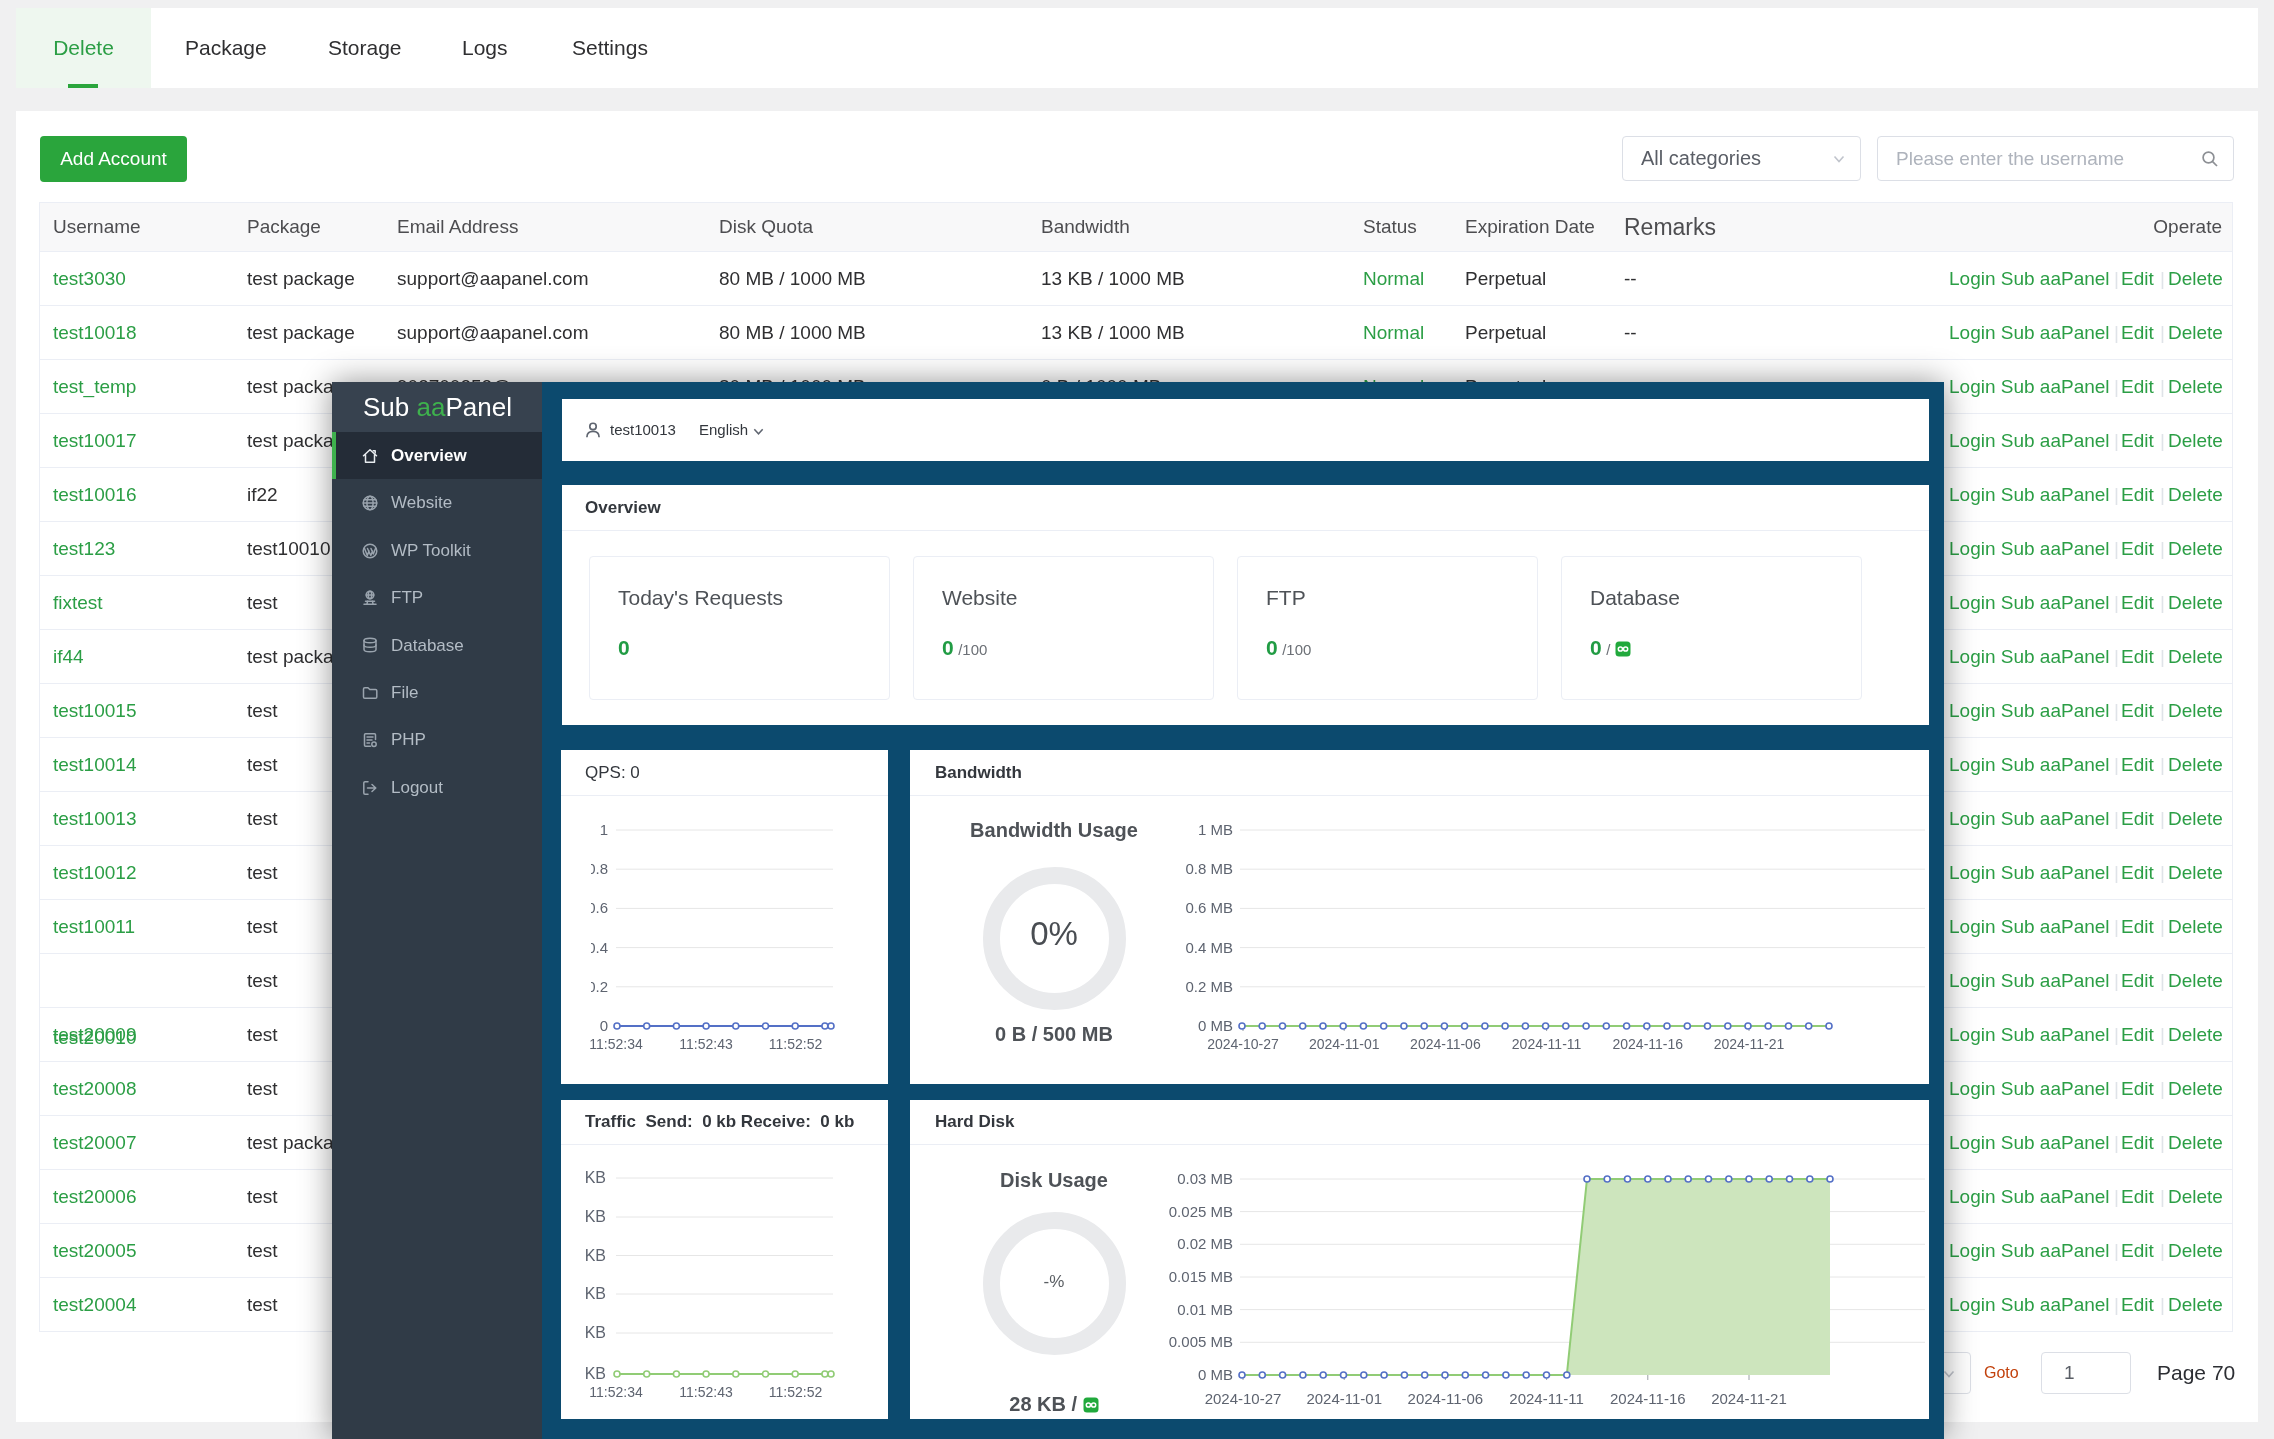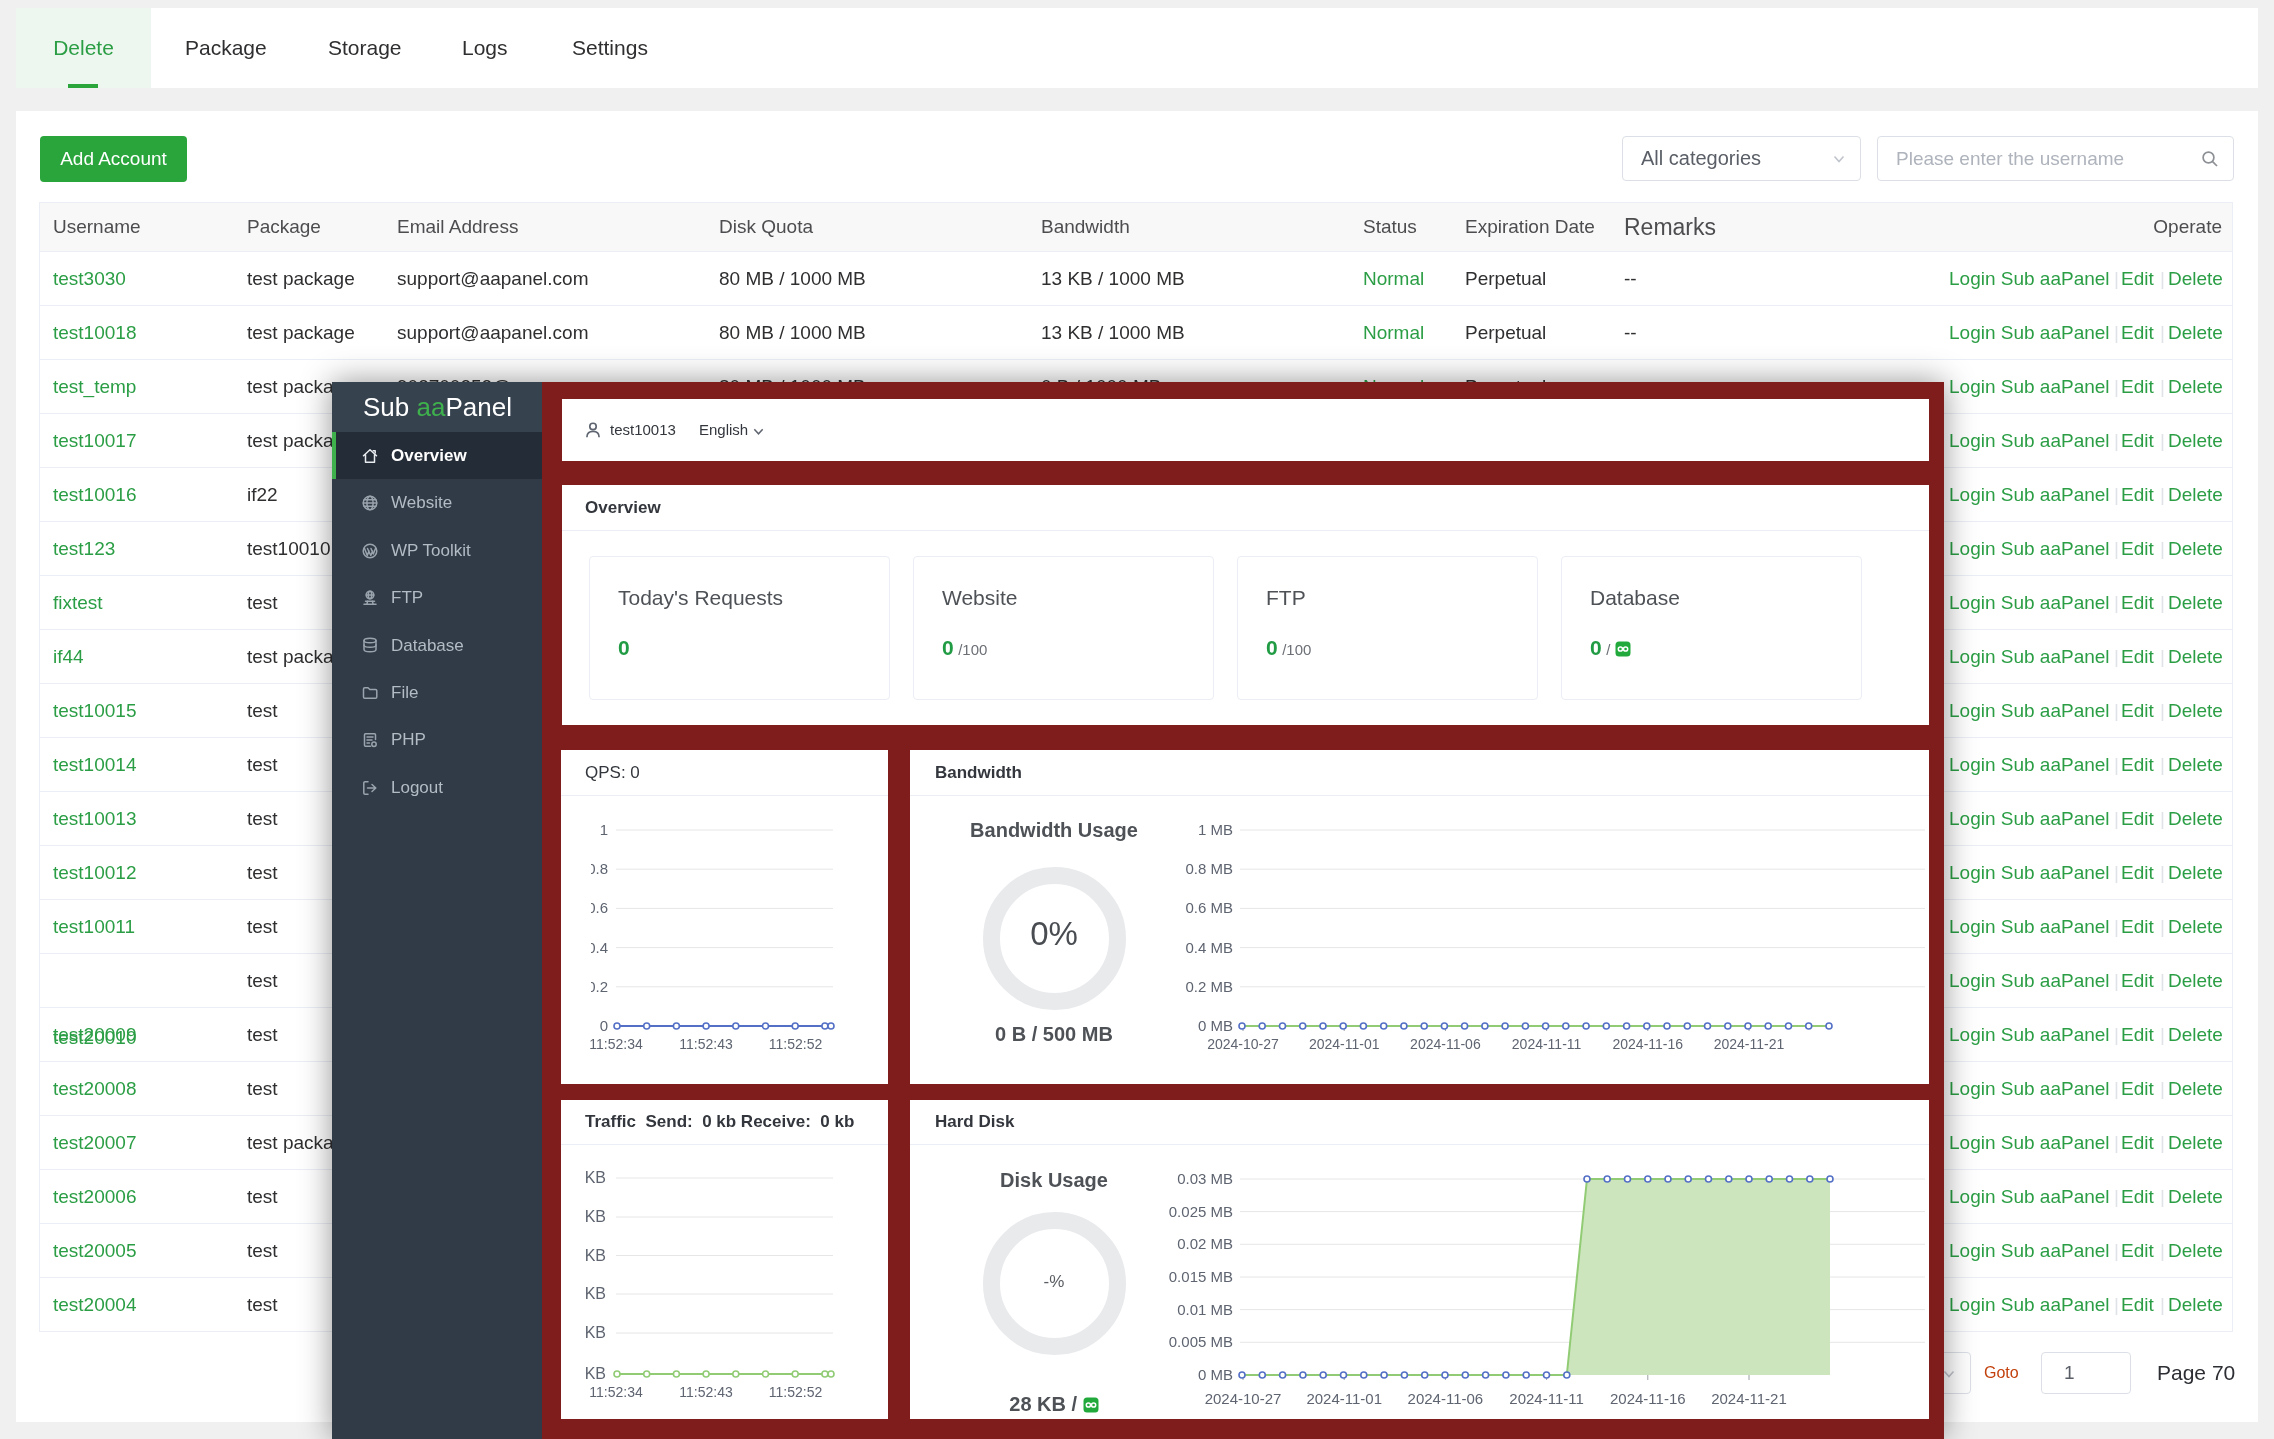--- a/index.html
+++ b/index.html
@@ -328,21 +328,21 @@
 <div class="abs" style="left:1871px;top:1352px;width:100px;height:42px;border:1px solid #dcdfe6;border-radius:4px;background:#fff;">
 <svg class="abs" style="right:14px;top:14px;" width="14" height="14" viewBox="0 0 14 14">
       <polyline points="2.5,4.5 7,9.5 11.5,4.5" fill="none" stroke="#c0c4cc" stroke-width="1.6"></polyline>
     </svg>
   </div>
 <div class="abs" style="left:1984px;top:1352px;height:42px;line-height:42px;font-size:16px;color:#c2410c;">Goto</div>
 <div class="abs" style="left:2041px;top:1352px;width:90px;height:42px;border:1px solid #dcdfe6;border-radius:4px;background:#fff;">
     <span class="abs" style="left:22px;line-height:40px;font-size:19px;color:#5a5e66;">1</span>
   </div>
 <div class="abs" style="left:2157px;top:1352px;height:42px;line-height:42px;font-size:21px;color:#2c2e33;">Page 70</div>
-<div id="ov" class="abs" style="left:332px;top:382px;width:1612px;height:1057px;background:#7f1d1d;box-shadow:0 0 30px rgba(0,0,0,0.42);">
+<div id="ov" class="abs" style="left:332px;top:382px;width:1612px;height:1057px;background:#0c4a6e;box-shadow:0 0 30px rgba(0,0,0,0.42);">
 <div class="abs" style="left:0;top:0;width:210px;height:1057px;background:#303b47;"></div>
 <div class="abs" style="left:0;top:0;width:210px;height:50px;background:#37424f;"></div>
 <div class="abs" style="left:31px;top:0;height:50px;line-height:50px;font-size:26px;color:#fff;">Sub <span style="color:#3eb14d;">aa</span>Panel</div>
 <div class="abs" style="left:0;top:50.0px;width:210px;height:47.4px;background:#242c37;border-left:4px solid #3eb14d;"></div>
 <svg class="abs" style="left:29px;top:64.7px;" width="18" height="18" viewBox="0 0 18 18">
       <path d="M2.5 8.8 L9 2.8 L15.5 8.8 M4.5 7.5 V15.3 H13.5 V7.5" stroke="#e8ecf0" stroke-width="1.5" fill="none" stroke-linecap="round" stroke-linejoin="round"></path>
       <path d="M12.2 3.8 H14.2 V5.9" stroke="#e8ecf0" stroke-width="1.5" fill="none" stroke-linecap="round" stroke-linejoin="round"></path>
     </svg>
 <div class="abs" style="left:59px;top:50.0px;height:47.4px;line-height:47.4px;font-size:17px;font-weight:bold;color:#ffffff;">Overview</div>
 <svg class="abs" style="left:29px;top:112.1px;" width="18" height="18" viewBox="0 0 18 18">

